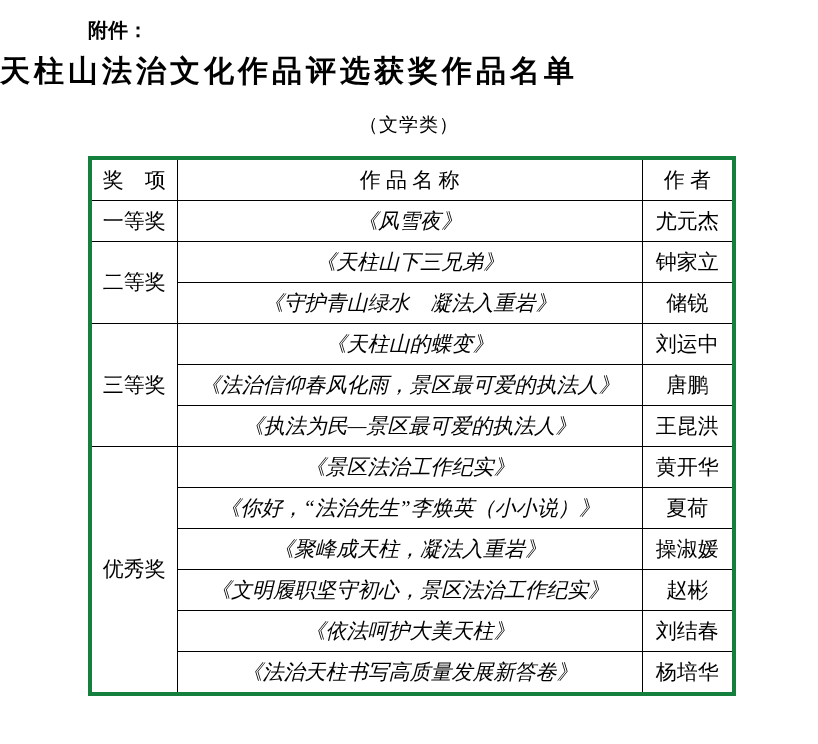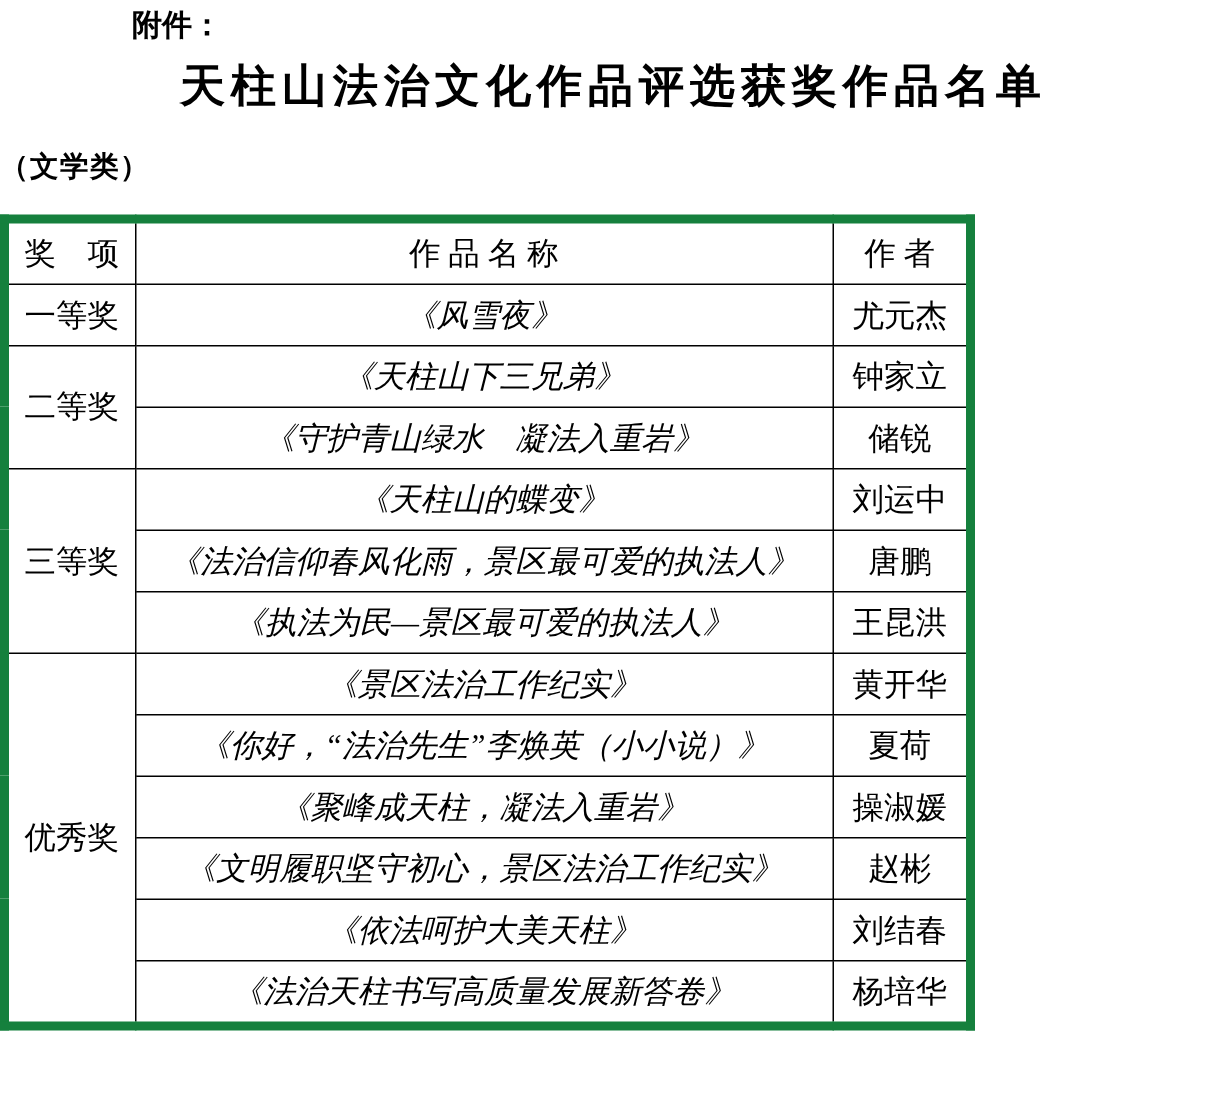--- a/index.html
+++ b/index.html
@@ -10,46 +10,45 @@
   .page {
     position: relative;
     width: 818px;
     height: 744px;
     background: #ffffff;
     color: #000000;
     font-family: "Liberation Serif", "DejaVu Serif", serif;
     overflow: hidden;
   }
   .attachment {
-    padding-top: 4px;
+    padding-top: 17px;
     margin-left: 88px;
     font-size: 20px;
     font-weight: bold;
     line-height: 1.3;
   }
   .title {
     margin-top: 10px;
-    text-align: center;
     font-size: 30px;
     font-weight: bold;
     letter-spacing: 4px;
     line-height: 1.2;
   }
   .subtitle {
     margin-top: 24px;
-    text-align: left;
+    text-align: center;
     font-size: 19px;
     letter-spacing: 1px;
     line-height: 1.3;
-    font-weight: bold;
   }
   table.awards {
+    margin-left: 88px;
     margin-top: 18px;
     border-collapse: collapse;
-    border: 6px solid #15803d;
+    border: 4px solid #15803d;
     table-layout: fixed;
     padding-left: 37px;
   }
   table.awards col.c-award  { width: 87px; }
   table.awards col.c-work   { width: 465px; }
   table.awards col.c-author { width: 92px; }
   table.awards th,
   table.awards td {
     border: 1px solid #000000;
     height: 40px;

